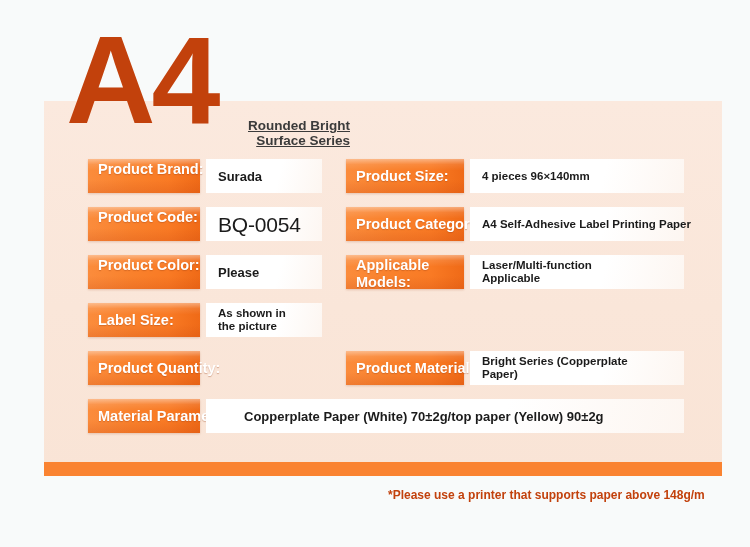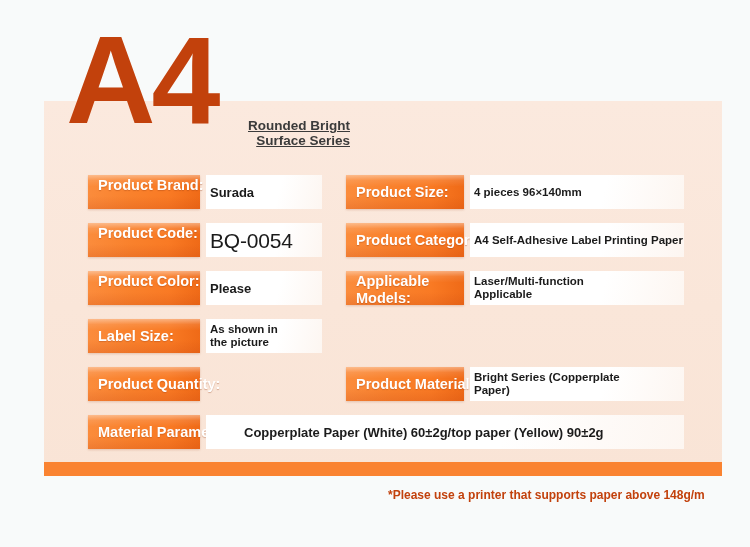--- a/index.html
+++ b/index.html
@@ -61,21 +61,21 @@
     color: #3b3b3b;
     z-index: 31;
     text-decoration: underline;
   }
   .hero-series span { display: block; }
 
   
   .grid {
     position: absolute;
     left: 0;
-    top: 16px;
+    top: 0;
     width: 599px;
     height: 375px;
   }
 
   .row {
     position: absolute;
     height: 34px;
   }
   .row.col-left  { left: 44px;  width: 234px; }
   .row.col-right { left: 302px; width: 338px; }
@@ -134,21 +134,21 @@
   }
   .row.col-left  .value { left: 118px; width: 116px; }
   .row.col-right .value { left: 124px; width: 214px; }
   .row.col-full  .value { left: 118px; width: 478px; }
 
   .value-text {
     font-weight: 700;
     font-size: 11.5px;
     line-height: 13px;
     color: #1b1b1b;
-    padding-left: 4px;
+    padding-left: 12px;
     white-space: pre-line;
     overflow: visible;
   }
   .value-text.big {
     font-weight: 400;
     font-size: 21px;
     line-height: 23px;
     letter-spacing: -0.2px;
   }
   .value-text.med {
@@ -260,21 +260,21 @@
         <div class="value">
           <span class="value-text">Bright Series (Copperplate
  Paper)</span>
         </div>
       </div>
 
       <div class="row col-full" style="top:298px">
         <div class="chip"></div>
         <div class="chip-label nowrap">Material Parameters:</div>
         <div class="value">
-          <span class="value-text med" style="padding-left:38px;">Copperplate Paper (White) 60±2g/top paper (Yellow) 90±2g</span>
+          <span class="value-text med" style="padding-left:38px;">Copperplate Paper (White) 70±2g/top paper (Yellow) 90±2g</span>
         </div>
       </div>
 
     </div>
   </div>
 
   <div class="hero-a4">A4</div>
   <div class="hero-series">
     <span>Rounded Bright</span>
     <span>Surface Series</span>

